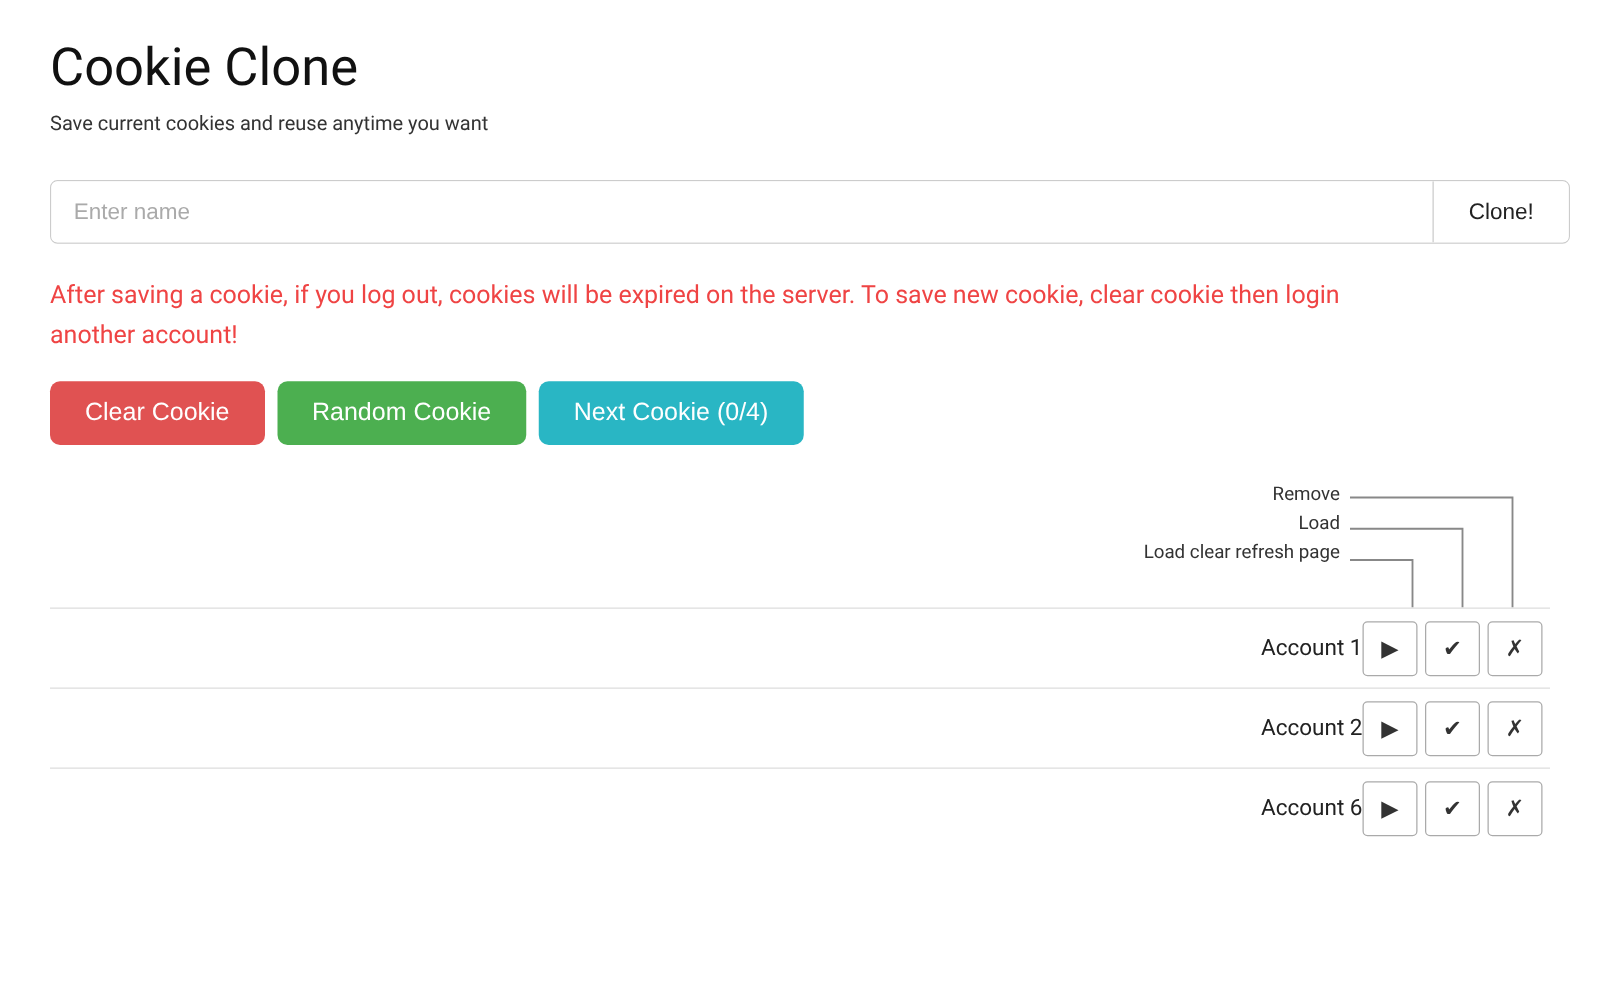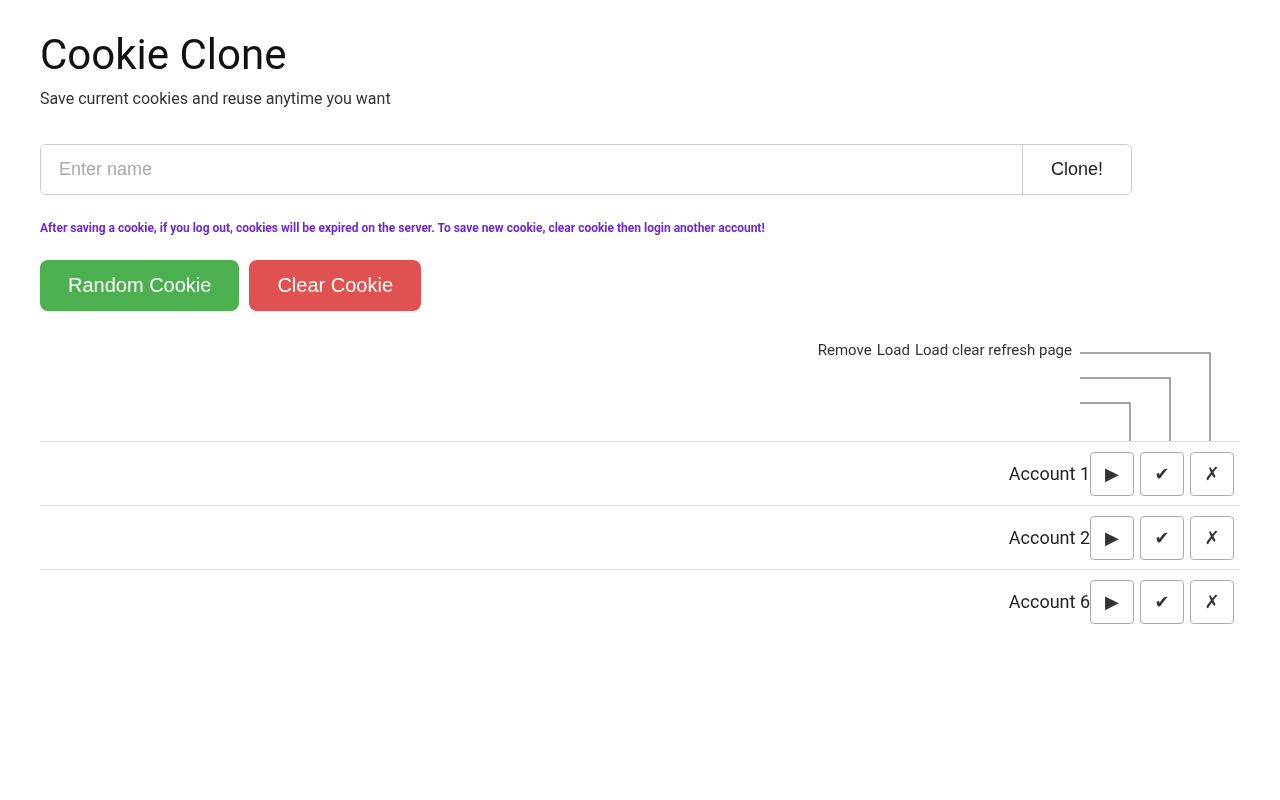--- a/index.html
+++ b/index.html
@@ -28,21 +28,21 @@
       font-size: 16px;
       color: #333;
       margin-bottom: 36px;
     }
 
     .save-row {
       display: flex;
       border: 1.5px solid #ccc;
       border-radius: 6px;
       overflow: hidden;
-      width: 1092px;
+      width: 1216px;
       margin-bottom: 24px;
       align-items: flex-end;
     }
 
     .save-row input {
       flex: 1;
       border: none;
       outline: none;
       font-size: 18px;
       padding: 14px 18px;
@@ -59,26 +59,25 @@
       border: none;
       border-left: 1.5px solid #ccc;
       font-size: 18px;
       font-weight: 500;
       padding: 14px 28px;
       cursor: pointer;
       color: #222;
     }
 
     .notice {
-      font-size: 12px;
-      color: #6d28d9;
+      font-size: 20px;
+      color: #ef4444;
       line-height: 1.6;
       margin-bottom: 22px;
       max-width: 1100px;
-      font-weight: bold;
     }
 
     .action-buttons {
       display: flex;
       gap: 10px;
       margin-bottom: 30px;
     }
 
     .btn {
       border: none;
@@ -154,20 +153,21 @@
     .headers-connector {
       display: flex;
       justify-content: flex-end;
       align-items: flex-start;
       margin-bottom: 0;
       padding-bottom: 0;
     }
 
     .col-labels-wrap {
       display: flex;
+      flex-direction: column;
       align-items: flex-end;
       gap: 5px;
       padding-right: 8px;
     }
 
     svg.connector-svg {
       display: block;
     }
   </style>
 </head>
@@ -177,22 +177,23 @@
 <p class="subtitle">Save current cookies and reuse anytime you want</p>
 
 <div class="save-row">
   <input type="text" placeholder="Enter name" style="">
   <button class="save-btn">Clone!</button>
 </div>
 
 <p class="notice">After saving a cookie, if you log out, cookies will be expired on the server. To save new cookie, clear cookie then login another account!</p>
 
 <div class="action-buttons">
+  <button class="btn btn-clear">Clear Cookie</button>
   <button class="btn btn-random">Random Cookie</button>
-  <button class="btn btn-clear">Clear Cookie</button>
+  <button class="btn btn-next">Next Cookie (0/4)</button>
 </div>
 
 <div class="headers-connector">
   <div class="col-labels-wrap">
     <span class="label-row">Remove</span>
     <span class="label-row">Load</span>
     <span class="label-row">Load clear refresh page</span>
   </div>
 
   <svg class="connector-svg" width="160" height="100" viewBox="0 0 160 100">

